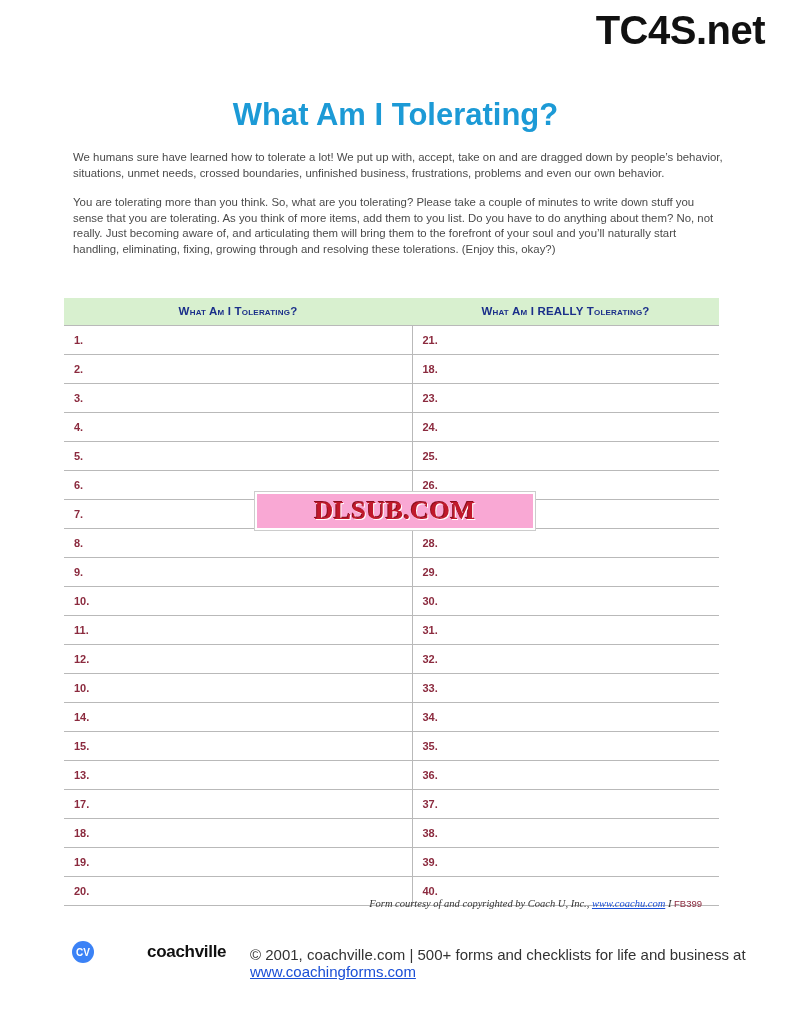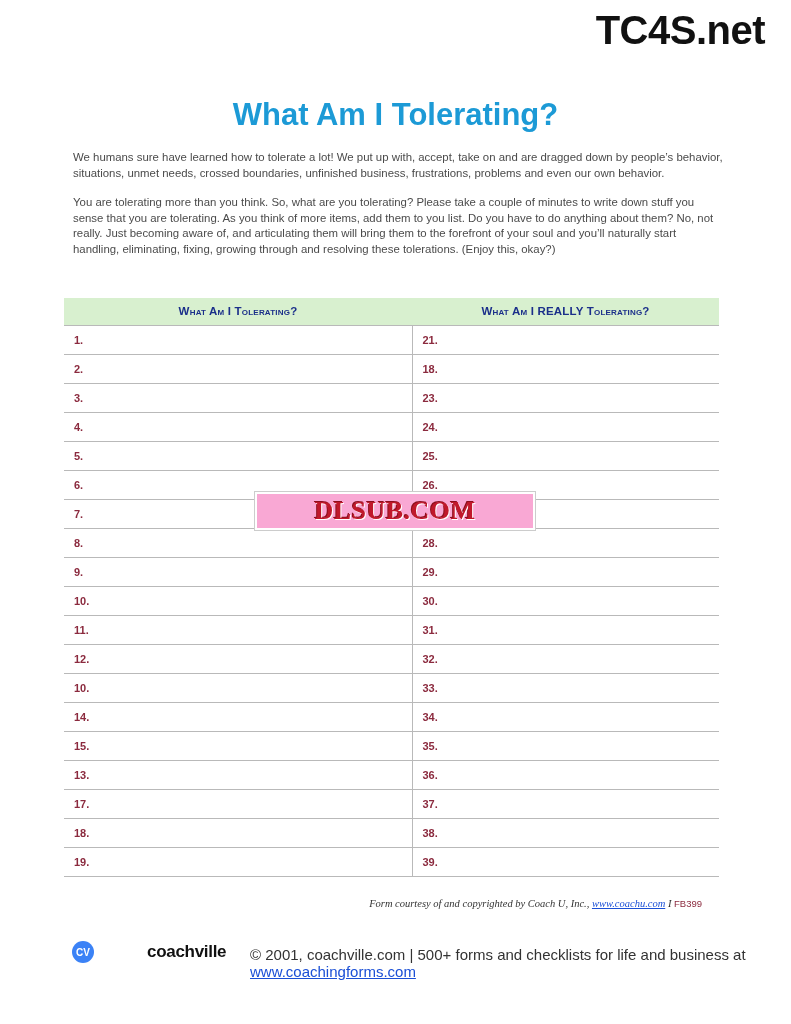--- a/index.html
+++ b/index.html
@@ -294,20 +294,24 @@
             <td class="right-col">37.</td>
           </tr>
           <tr>
             <td class="left-col">18.</td>
             <td class="right-col">38.</td>
           </tr>
           <tr>
             <td class="left-col">19.</td>
             <td class="right-col">39.</td>
           </tr>
+          <tr>
+            <td class="left-col">20.</td>
+            <td class="right-col">40.</td>
+          </tr>
         </tbody>
     </table>
   </div>
 
   <div class="watermark">DLSUB.COM</div>
 
   <div class="form-credit">
     <span>Form courtesy of and copyrighted by Coach U, Inc., </span><a href="#">www.coachu.com</a><span> I </span><span class="code">FB399</span>
   </div>
 

